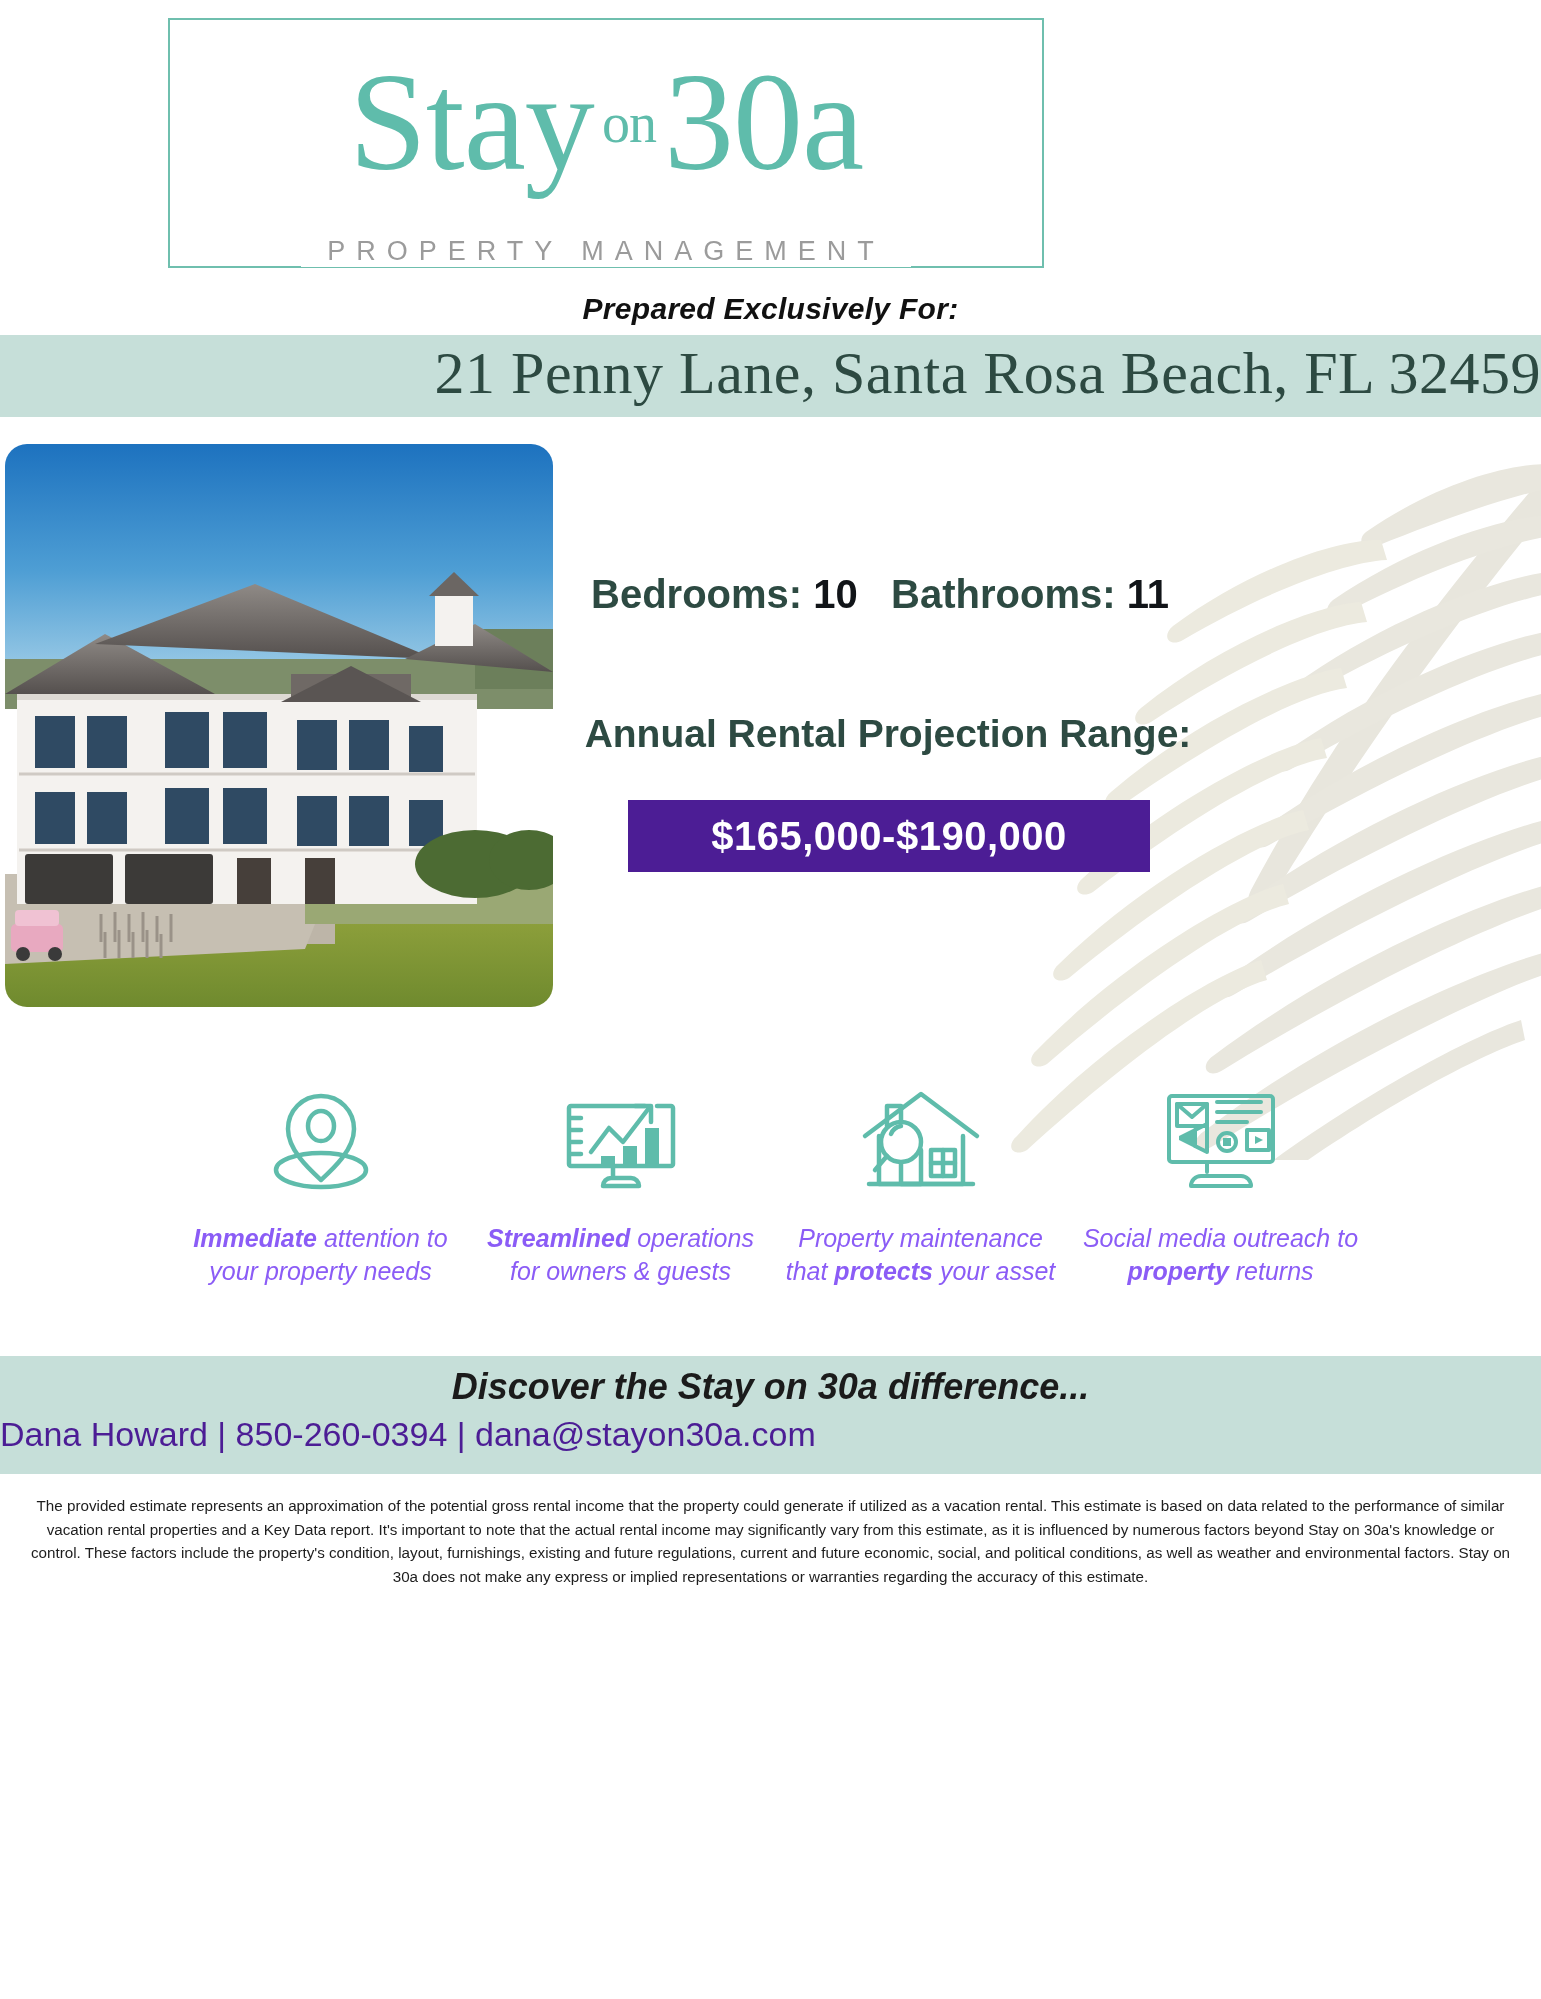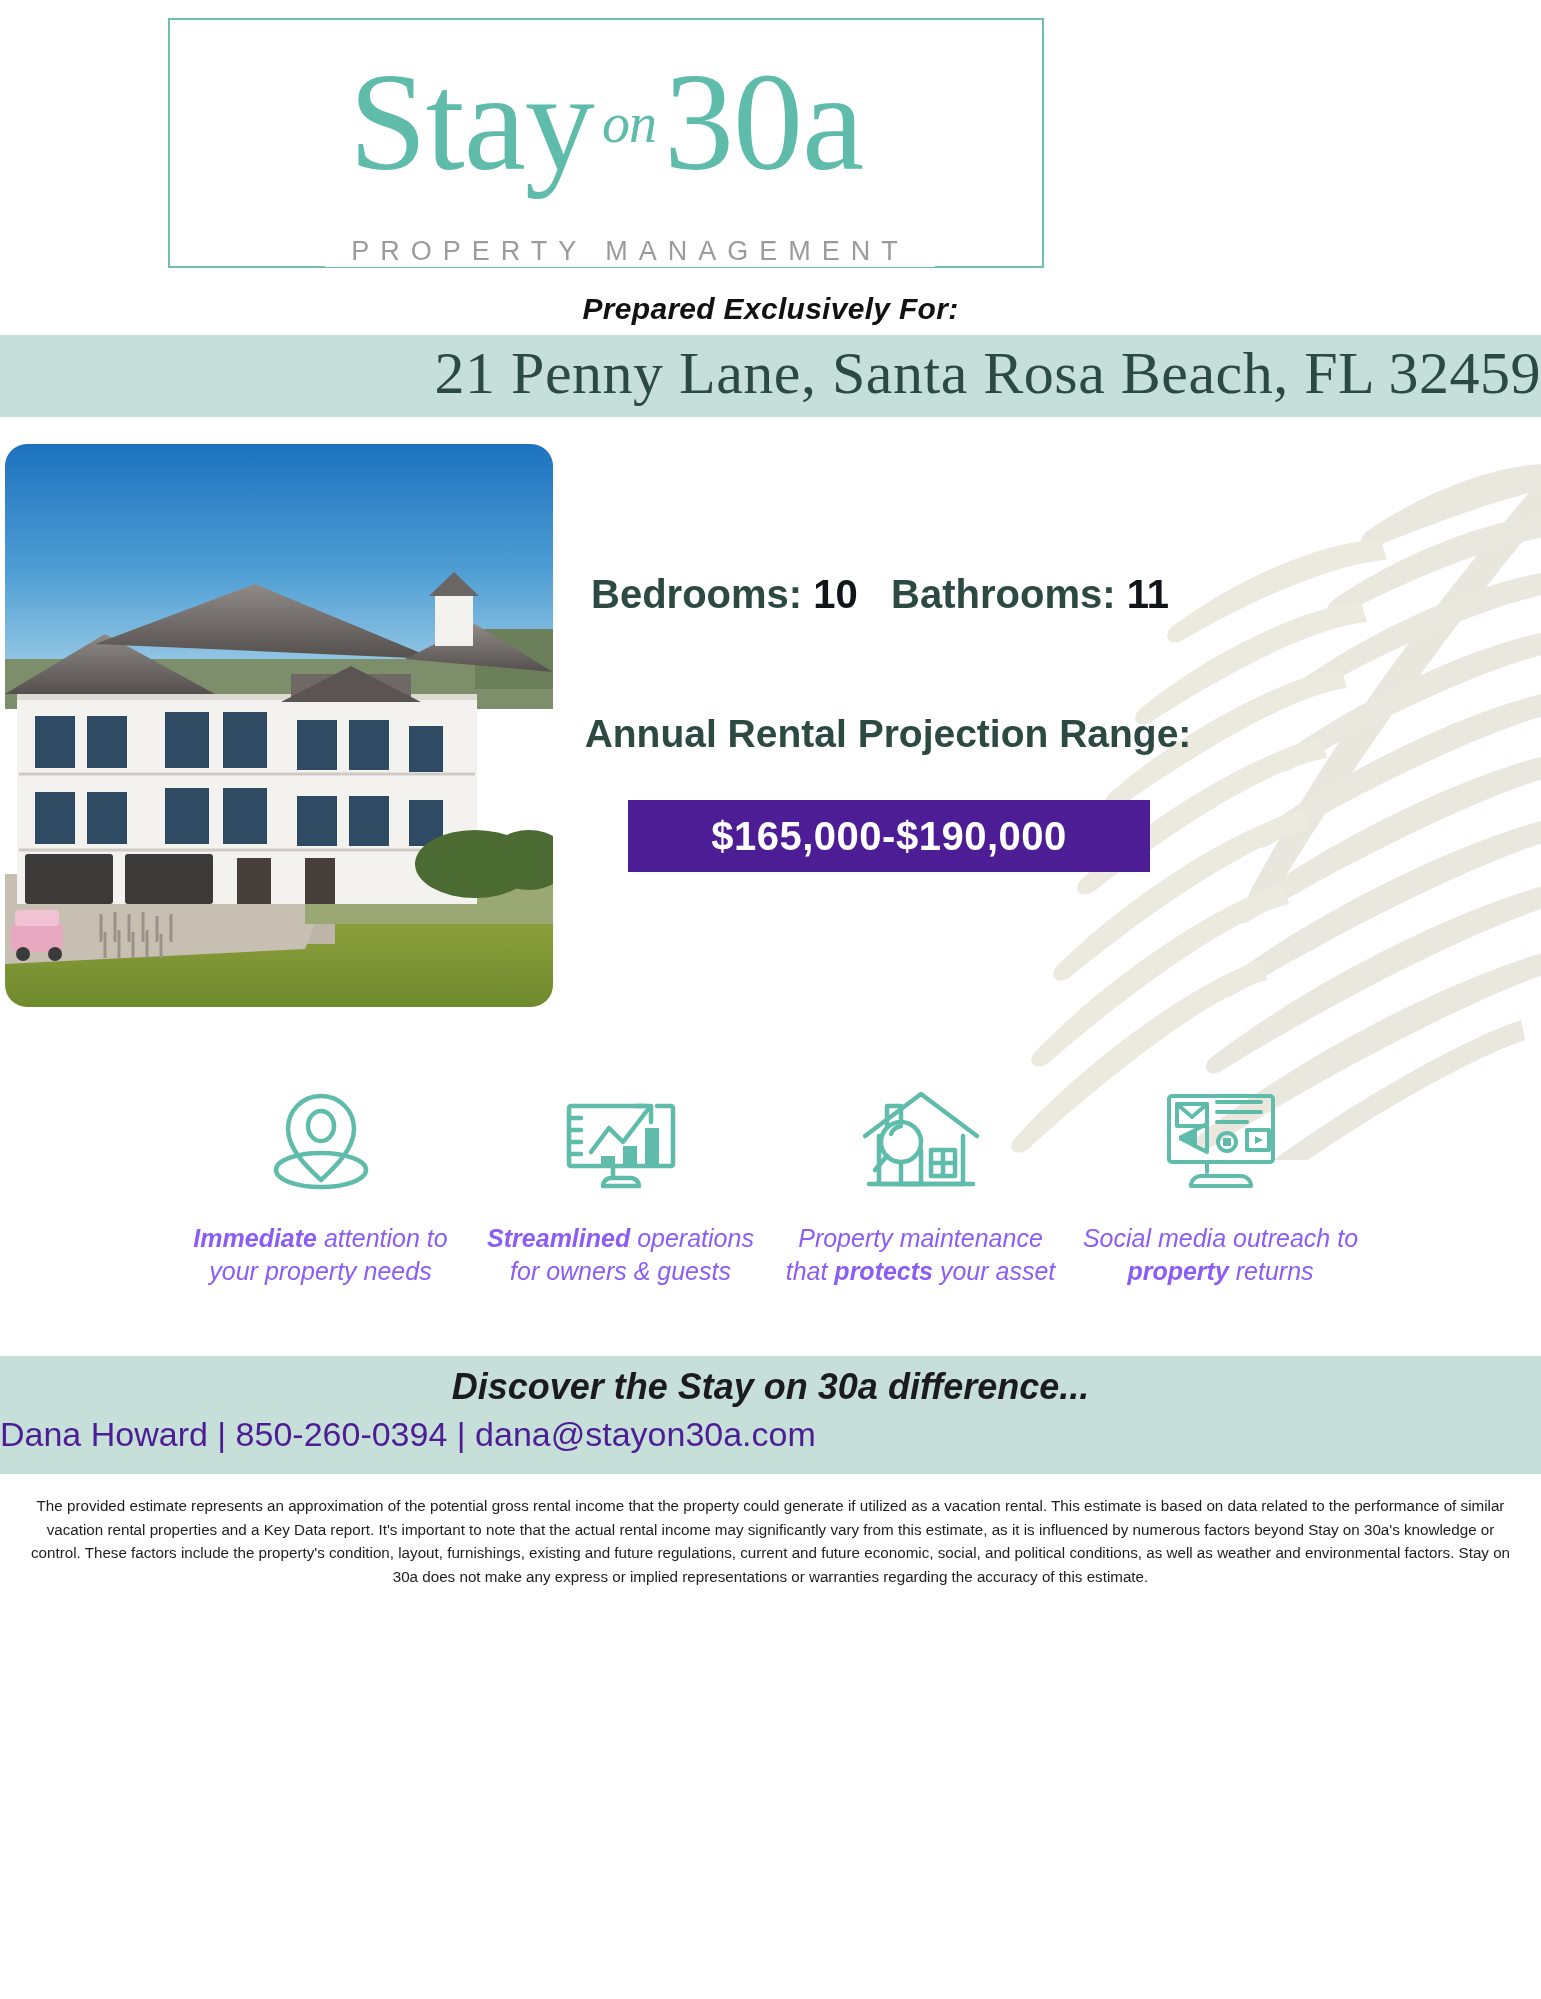--- a/index.html
+++ b/index.html
@@ -14,26 +14,26 @@
   
   .logo-wrap{position:absolute;left:168px;top:18px;width:876px;height:250px;}
   .logo-box{position:absolute;inset:0;border:2px solid #6fbfae;box-sizing:border-box;}
   .logo-text{
     position:absolute;left:0;right:0;top:34px;text-align:center;
     font-family:"Liberation Serif", serif;
     color:#5fbcab;font-size:140px;line-height:1;white-space:nowrap;
     letter-spacing:-1px;
   }
   .logo-text .on{
-    font-size:56px;font-style:italic;vertical-align:middle;
+    font-size:56px;vertical-align:middle;
     position:relative;top:-14px;padding:0 8px;
   }
   .logo-sub-row{
     position:absolute;left:168px;top:228px;width:876px;height:46px;
-    display:flex;align-items:center;justify-content:center;margin-left:24px;
+    display:flex;align-items:center;justify-content:center;
   }
   .logo-sub{
     background:#ffffff;padding:0 26px;
     font-family:"Liberation Sans", sans-serif;
     font-size:27px;color:#9b9b9b;letter-spacing:11px;white-space:nowrap;
   }
 
   
   .prepared{
     position:absolute;left:0;right:0;top:292px;text-align:center;

